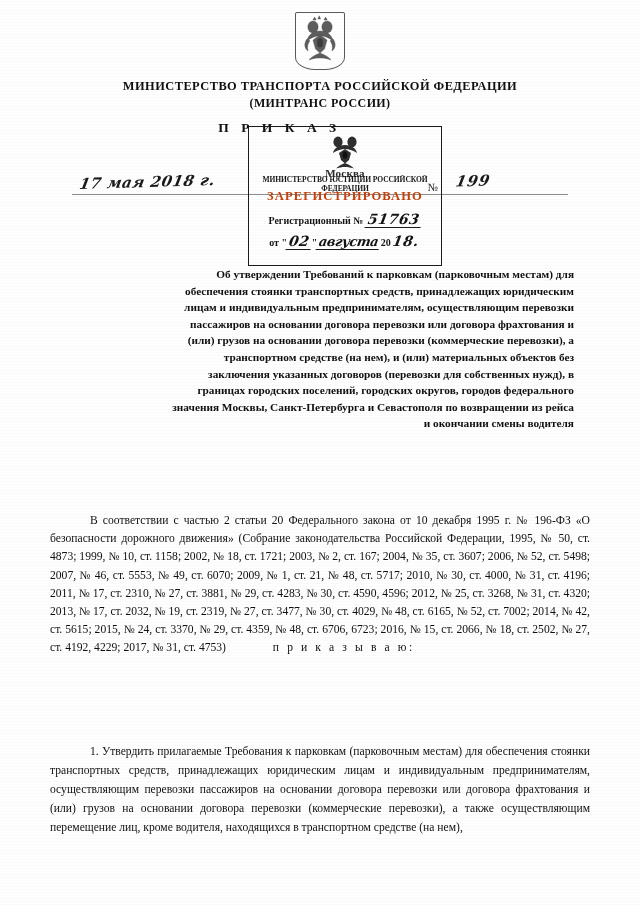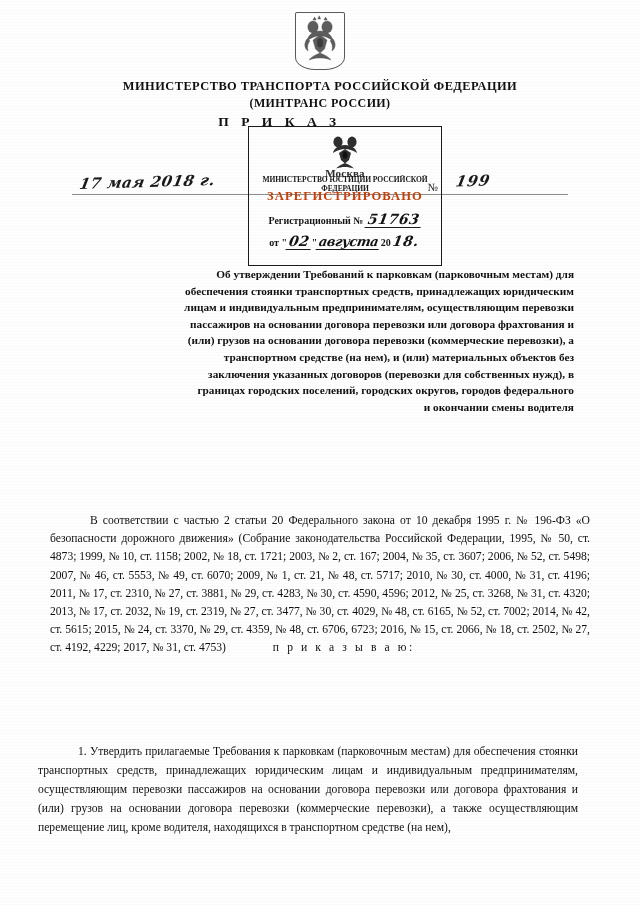--- a/index.html
+++ b/index.html
@@ -54,21 +54,21 @@
     font-weight: bold;
     font-size: 12.4px;
     letter-spacing: 0.45px;
     line-height: 17px;
   }
   .ministry .line2 { font-size: 12px; letter-spacing: 0.4px; }
 
   
   .prikaz {
     position: absolute;
-    top: 114px;
+    top: 120px;
     left: 0;
     width: 559px;
     text-align: center;
     font-weight: bold;
     font-size: 13.5px;
     letter-spacing: 4.5px;
     z-index: 4;
   }
 
   
@@ -224,21 +224,21 @@
     width: 540px;
     font-size: 11.6px;
     line-height: 18.2px;
     text-align: justify;
     text-indent: 40px;
     text-justify: inter-word;
   }
   .body-2 {
     position: absolute;
     top: 742px;
-    left: 38px;
+    left: 50px;
     width: 540px;
     font-size: 11.6px;
     line-height: 19px;
     text-align: justify;
     text-indent: 40px;
   }
   .spaced {
     letter-spacing: 2.6px;
     margin-left: 44px;
   }
@@ -318,20 +318,21 @@
 
   <div class="title">
     <p>Об утверждении Требований к парковкам (парковочным местам) для</p>
     <p>обеспечения стоянки транспортных средств, принадлежащих юридическим</p>
     <p>лицам и индивидуальным предпринимателям, осуществляющим перевозки</p>
     <p>пассажиров на основании договора перевозки или договора фрахтования и</p>
     <p>(или) грузов на основании договора перевозки (коммерческие перевозки), а</p>
     <p>транспортном средстве (на нем), и (или) материальных объектов без</p>
     <p>заключения указанных договоров (перевозки для собственных нужд), в</p>
     <p>границах городских поселений, городских округов, городов федерального</p>
+    <p>значения Москвы, Санкт-Петербурга и Севастополя по возвращении из рейса</p>
     <p>и окончании смены водителя</p>
   </div>
 
   <div class="body-1"><span>В соответствии с частью 2 статьи 20 Федерального закона от 10 декабря 1995 г. № 196-ФЗ «О безопасности дорожного движения» (Собрание законодательства Российской Федерации, 1995, № 50, ст. 4873; 1999, № 10, ст. 1158; 2002, № 18, ст. 1721; 2003, № 2, ст. 167; 2004, № 35, ст. 3607; 2006, № 52, ст. 5498; 2007, № 46, ст. 5553, № 49, ст. 6070; 2009, № 1, ст. 21, № 48, ст. 5717; 2010, № 30, ст. 4000, № 31, ст. 4196; 2011, № 17, ст. 2310, № 27, ст. 3881, № 29, ст. 4283, № 30, ст. 4590, 4596; 2012, № 25, ст. 3268, № 31, ст. 4320; 2013, № 17, ст. 2032, № 19, ст. 2319, № 27, ст. 3477, № 30, ст. 4029, № 48, ст. 6165, № 52, ст. 7002; 2014, № 42, ст. 5615; 2015, № 24, ст. 3370, № 29, ст. 4359, № 48, ст. 6706, 6723; 2016, № 15, ст. 2066, № 18, ст. 2502, № 27, ст. 4192, 4229; 2017, № 31, ст. 4753) </span><span class="spaced">п р и к а з ы в а ю:</span></div>
 
   <div class="body-2">1. Утвердить прилагаемые Требования к парковкам (парковочным местам) для обеспечения стоянки транспортных средств, принадлежащих юридическим лицам и индивидуальным предпринимателям, осуществляющим перевозки пассажиров на основании договора перевозки или договора фрахтования и (или) грузов на основании договора перевозки (коммерческие перевозки), а также осуществляющим перемещение лиц, кроме водителя, находящихся в транспортном средстве (на нем),</div>
 
   <div class="scan-noise"></div>
 </div>
 

